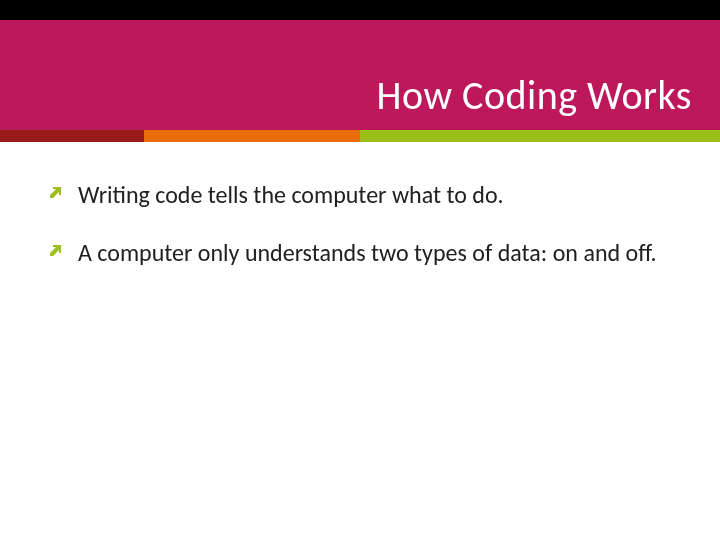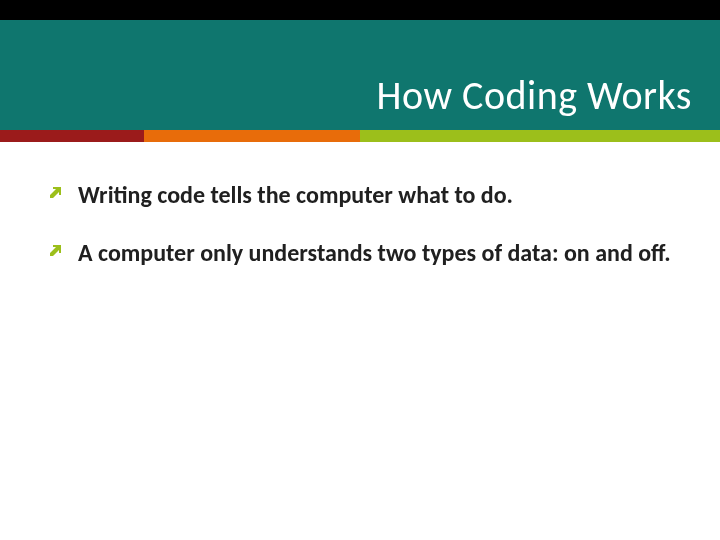--- a/index.html
+++ b/index.html
@@ -3,21 +3,21 @@
 <meta charset="utf-8">
 <style>
   * { margin: 0; padding: 0; box-sizing: border-box; }
   html, body { width: 720px; height: 540px; overflow: hidden; }
   body {
     font-family: "Calibri", "Segoe UI", Arial, sans-serif;
     background: #ffffff;
     color: #262626;
   }
   .header-dark {
-    background: #0f766e;
+    background: #be185d;
     height: 130px;
     width: 100%;
     position: relative;
   }
   .header-topstrip {
     position: absolute;
     top: 0; left: 0; right: 0;
     height: 20px;
     background: #000000;
   }
@@ -39,21 +39,20 @@
   .content {
     padding: 38px 48px 20px 48px;
   }
   .bullet {
     display: flex;
     align-items: flex-start;
     margin-bottom: 28px;
     font-size: 24px;
     line-height: 1.25;
     color: #202020;
-    font-weight: bold;
   }
   .bullet .arrow {
     flex: 0 0 auto;
     margin-right: 14px;
     margin-top: 4px;
   }
   .bullet .arrow svg { display: block; }
   .bullet .text { flex: 1 1 auto; }
 </style>
 </head>

